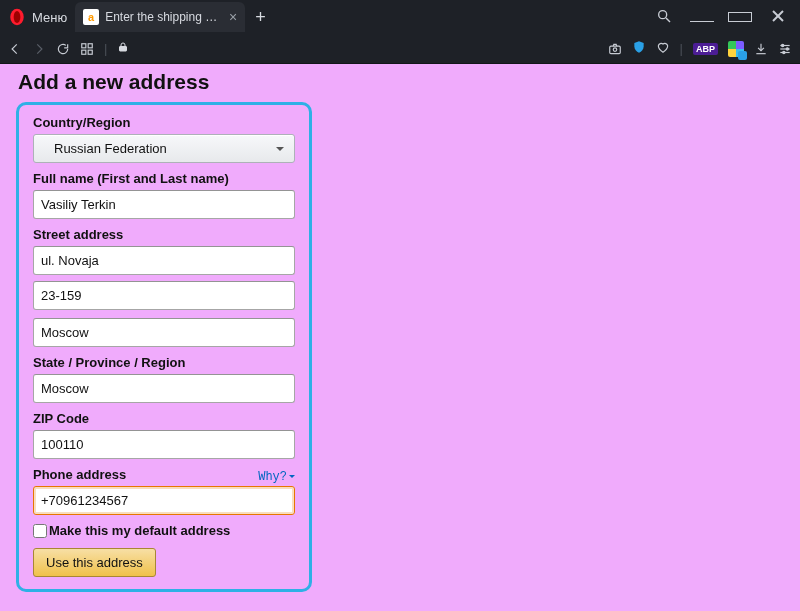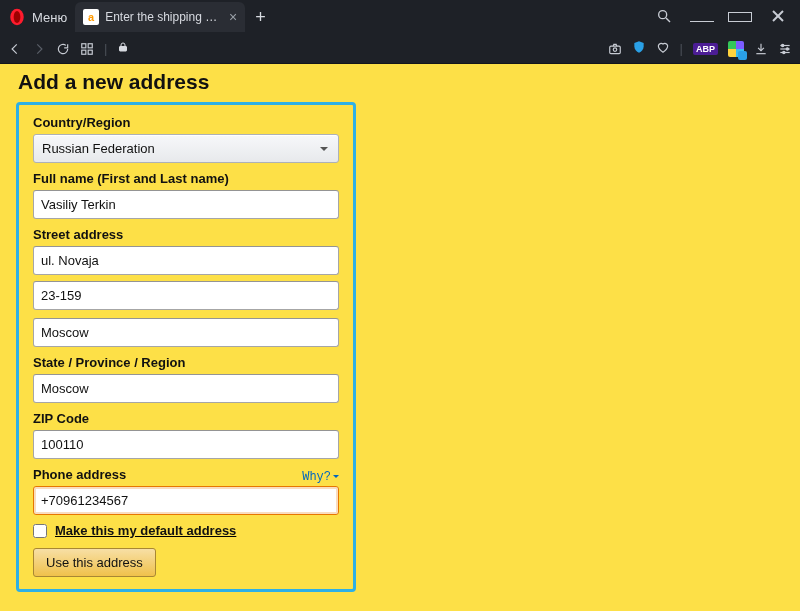--- a/index.html
+++ b/index.html
@@ -100,54 +100,54 @@
     position:relative;
   }
   .ext-color::after{
     content:""; position:absolute; right:-3px; bottom:-3px;
     width:9px; height:9px; background:#2aa0e6; color:#fff;
     font-size:7px; border-radius:2px;
   }
 
   
   .page {
-    background:#fde047;
+    background:#f0abfc;
     height: 547px;
     overflow-y: auto;
     position:relative;
   }
   .page-inner { padding: 4px 16px 12px 16px; }
   h1.page-title {
     font-size: 21px;
     font-weight: bold;
     color:#111;
     margin: 2px 0 8px 2px;
   }
   .form-card {
     border: 3px solid #2eb0e6;
-    border-radius: 4px;
-    width: 340px;
+    border-radius: 10px;
+    width: 296px;
     padding: 10px 14px 12px 14px;
   }
   .fld { margin-bottom: 8px; }
   .fld label {
     display:block;
     font-size: 13px;
     font-weight: bold;
     color:#111;
     margin-bottom: 4px;
   }
   .select-wrap {
     position:relative;
     background: linear-gradient(#f7f8fa,#e7e9ec);
     border:1px solid #adb1b8;
     border-radius:3px;
     height:29px;
     display:flex; align-items:center;
-    padding: 0 26px 0 8px;
+    padding: 0 26px 0 20px;
     font-size:13px;
     color:#111;
     box-shadow: inset 0 1px 0 #fff;
     cursor:default;
   }
   .select-wrap::after{
     content:"";
     position:absolute; right:10px; top:12px;
     border:4px solid transparent;
     border-top-color:#555;
@@ -175,23 +175,22 @@
     color:#0066c0; font-size:12px;
     display:flex; align-items:center; gap:2px;font-family:Liberation Mono, monospace;
   }
   .why-link::after{
     content:"";
     border:3px solid transparent;
     border-top-color:#0066c0;
     margin-top:3px;
   }
   .chk-row {
-    display:flex; align-items:center; gap:8px;
+    display:flex; align-items:center; gap:2px;
     margin: 8px 0 10px 0;
-    text-decoration: underline;
   }
   .chk-row input { width:14px; height:14px; }
   .chk-row span { font-size:13px; font-weight:bold; color:#111; }
   .submit-btn {
     background: linear-gradient(#f7dfa5,#f0c14b);
     border:1px solid #a88734;
     border-radius:3px;
     padding: 6px 12px;
     font-size:13px;
     color:#111;

